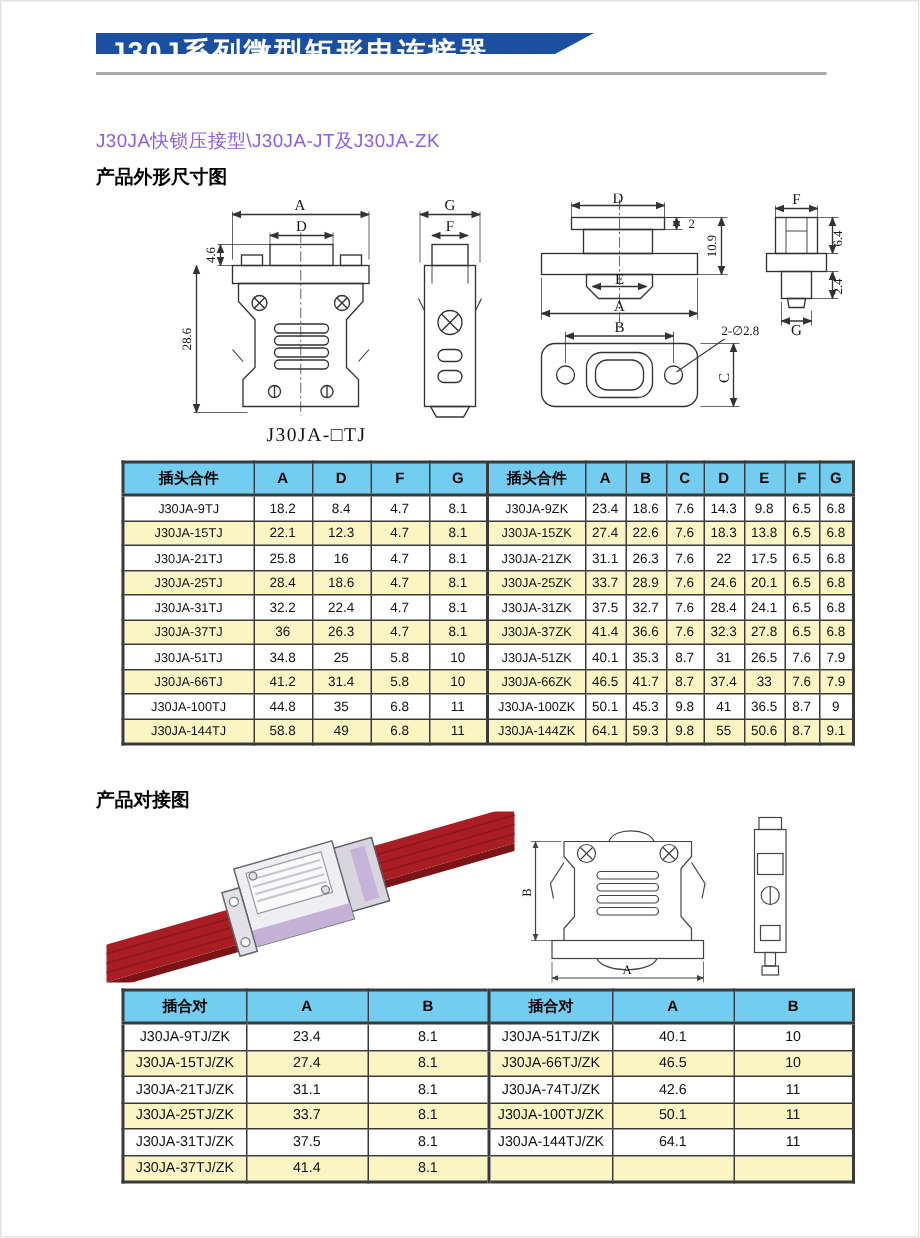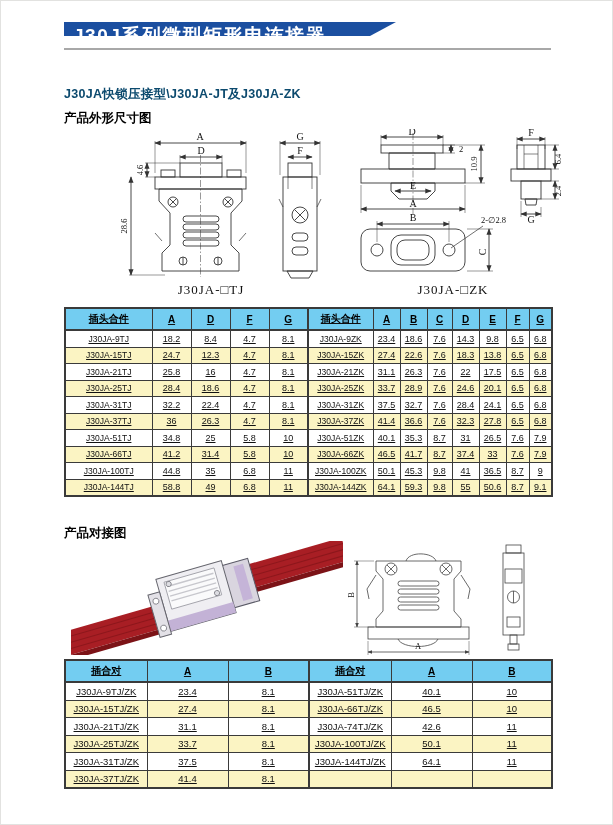--- a/index.html
+++ b/index.html
@@ -23,41 +23,41 @@
     position:absolute; left:63px; top:21px; width:332px; height:14px;
     background:#1b4fa0;
     clip-path:polygon(0 0, 100% 0, calc(100% - 26px) 100%, 0 100%);
     color:#ffffff; font-weight:bold; font-size:19px; letter-spacing:1.5px;
     line-height:28px; padding-left:9px; box-sizing:border-box;
     white-space:nowrap;
   }
   
   .subtitle {
     position:absolute; left:63px; top:85px;
-    color:#0c4a6e; font-weight:bold; font-size:12.5px; letter-spacing:0.3px;
+    color:#8b5cf6; font-weight:normal; font-size:12.5px; letter-spacing:0.3px;
   }
   .sec-title { position:absolute; left:63px; font-weight:bold; font-size:12.5px; color:#000;font-family:Liberation Serif, serif; }
   #sec-outline { top:109px; }
   #sec-mating  { top:524px; }
   
   svg { display:block; }
   .draw { position:absolute; }
   #tj-draw { left:82px;  top:128px; }
   #zk-draw { left:342px; top:128px; }
   .draw-caption {
     position:absolute; top:281px; text-align:center;
     font-family:"Liberation Serif", serif; font-size:13px; letter-spacing:1px; color:#111;
   }
   #tj-caption { left:100px; width:220px;text-align:center; }
   #zk-caption { left:352px; width:200px; }
   .dimtxt  { font-family:"Liberation Serif", serif; font-size:10px; fill:#111; }
   .dimnum  { font-family:"Liberation Serif", serif; font-size:8.5px; fill:#111; }
   
   table { border-collapse:collapse; background:#fff; }
-  .data-table { position:absolute; left:63px; width:487px; table-layout:fixed; border:2px solid #3a3a3a;text-decoration:underline; }
+  .data-table { position:absolute; left:80px; width:487px; table-layout:fixed; border:2px solid #3a3a3a; }
   #dim-table    { top:306px; }
   #mating-table { top:658px; }
   .data-table th {
     background:#73cdf1; border:1px solid #3a3a3a; border-bottom:2px solid #3a3a3a;
     font-size:10px; font-weight:bold; height:20px; padding:0; color:#000;
   }
   .data-table td {
     border:1px solid #3a3a3a; font-size:9px; text-align:center;
     height:15.5px; padding:0 1px; color:#111; overflow:hidden; white-space:nowrap;
   }
@@ -224,21 +224,20 @@
     <text class="dimtxt" x="70" y="92" text-anchor="middle">B</text>
     <text class="dimnum" x="138" y="94">2-∅2.8</text>
     <text class="dimtxt" x="143" y="123" text-anchor="middle" transform="rotate(-90 143 123)">C</text>
     <text class="dimtxt" x="188" y="7" text-anchor="middle">F</text>
     <text class="dimnum" x="218" y="30" text-anchor="middle" transform="rotate(-90 218 30)">6.4</text>
     <text class="dimnum" x="218" y="62" text-anchor="middle" transform="rotate(-90 218 62)">2.4</text>
     <text class="dimtxt" x="188" y="94" text-anchor="middle">G</text>
   </svg>
 
   <div class="draw-caption" id="tj-caption">J30JA-□TJ</div>
-  <div class="draw-caption" id="zk-caption">J30JA-□ZK</div>
 
   <table class="data-table" id="dim-table">
     <colgroup>
       <col style="width:87px">
         <col style="width:39px">
         <col style="width:39px">
         <col style="width:39px">
         <col style="width:39px">
       <col style="width:65px">
         <col style="width:27px">
@@ -277,21 +276,21 @@
           <td>23.4</td>
           <td>18.6</td>
           <td>7.6</td>
           <td>14.3</td>
           <td>9.8</td>
           <td>6.5</td>
           <td>6.8</td>
         </tr>
         <tr>
           <td>J30JA-15TJ</td>
-          <td>24.7</td>
+          <td>22.1</td>
           <td>12.3</td>
           <td>4.7</td>
           <td>8.1</td>
           <td>J30JA-15ZK</td>
           <td>27.4</td>
           <td>22.6</td>
           <td>7.6</td>
           <td>18.3</td>
           <td>13.8</td>
           <td>6.5</td>

